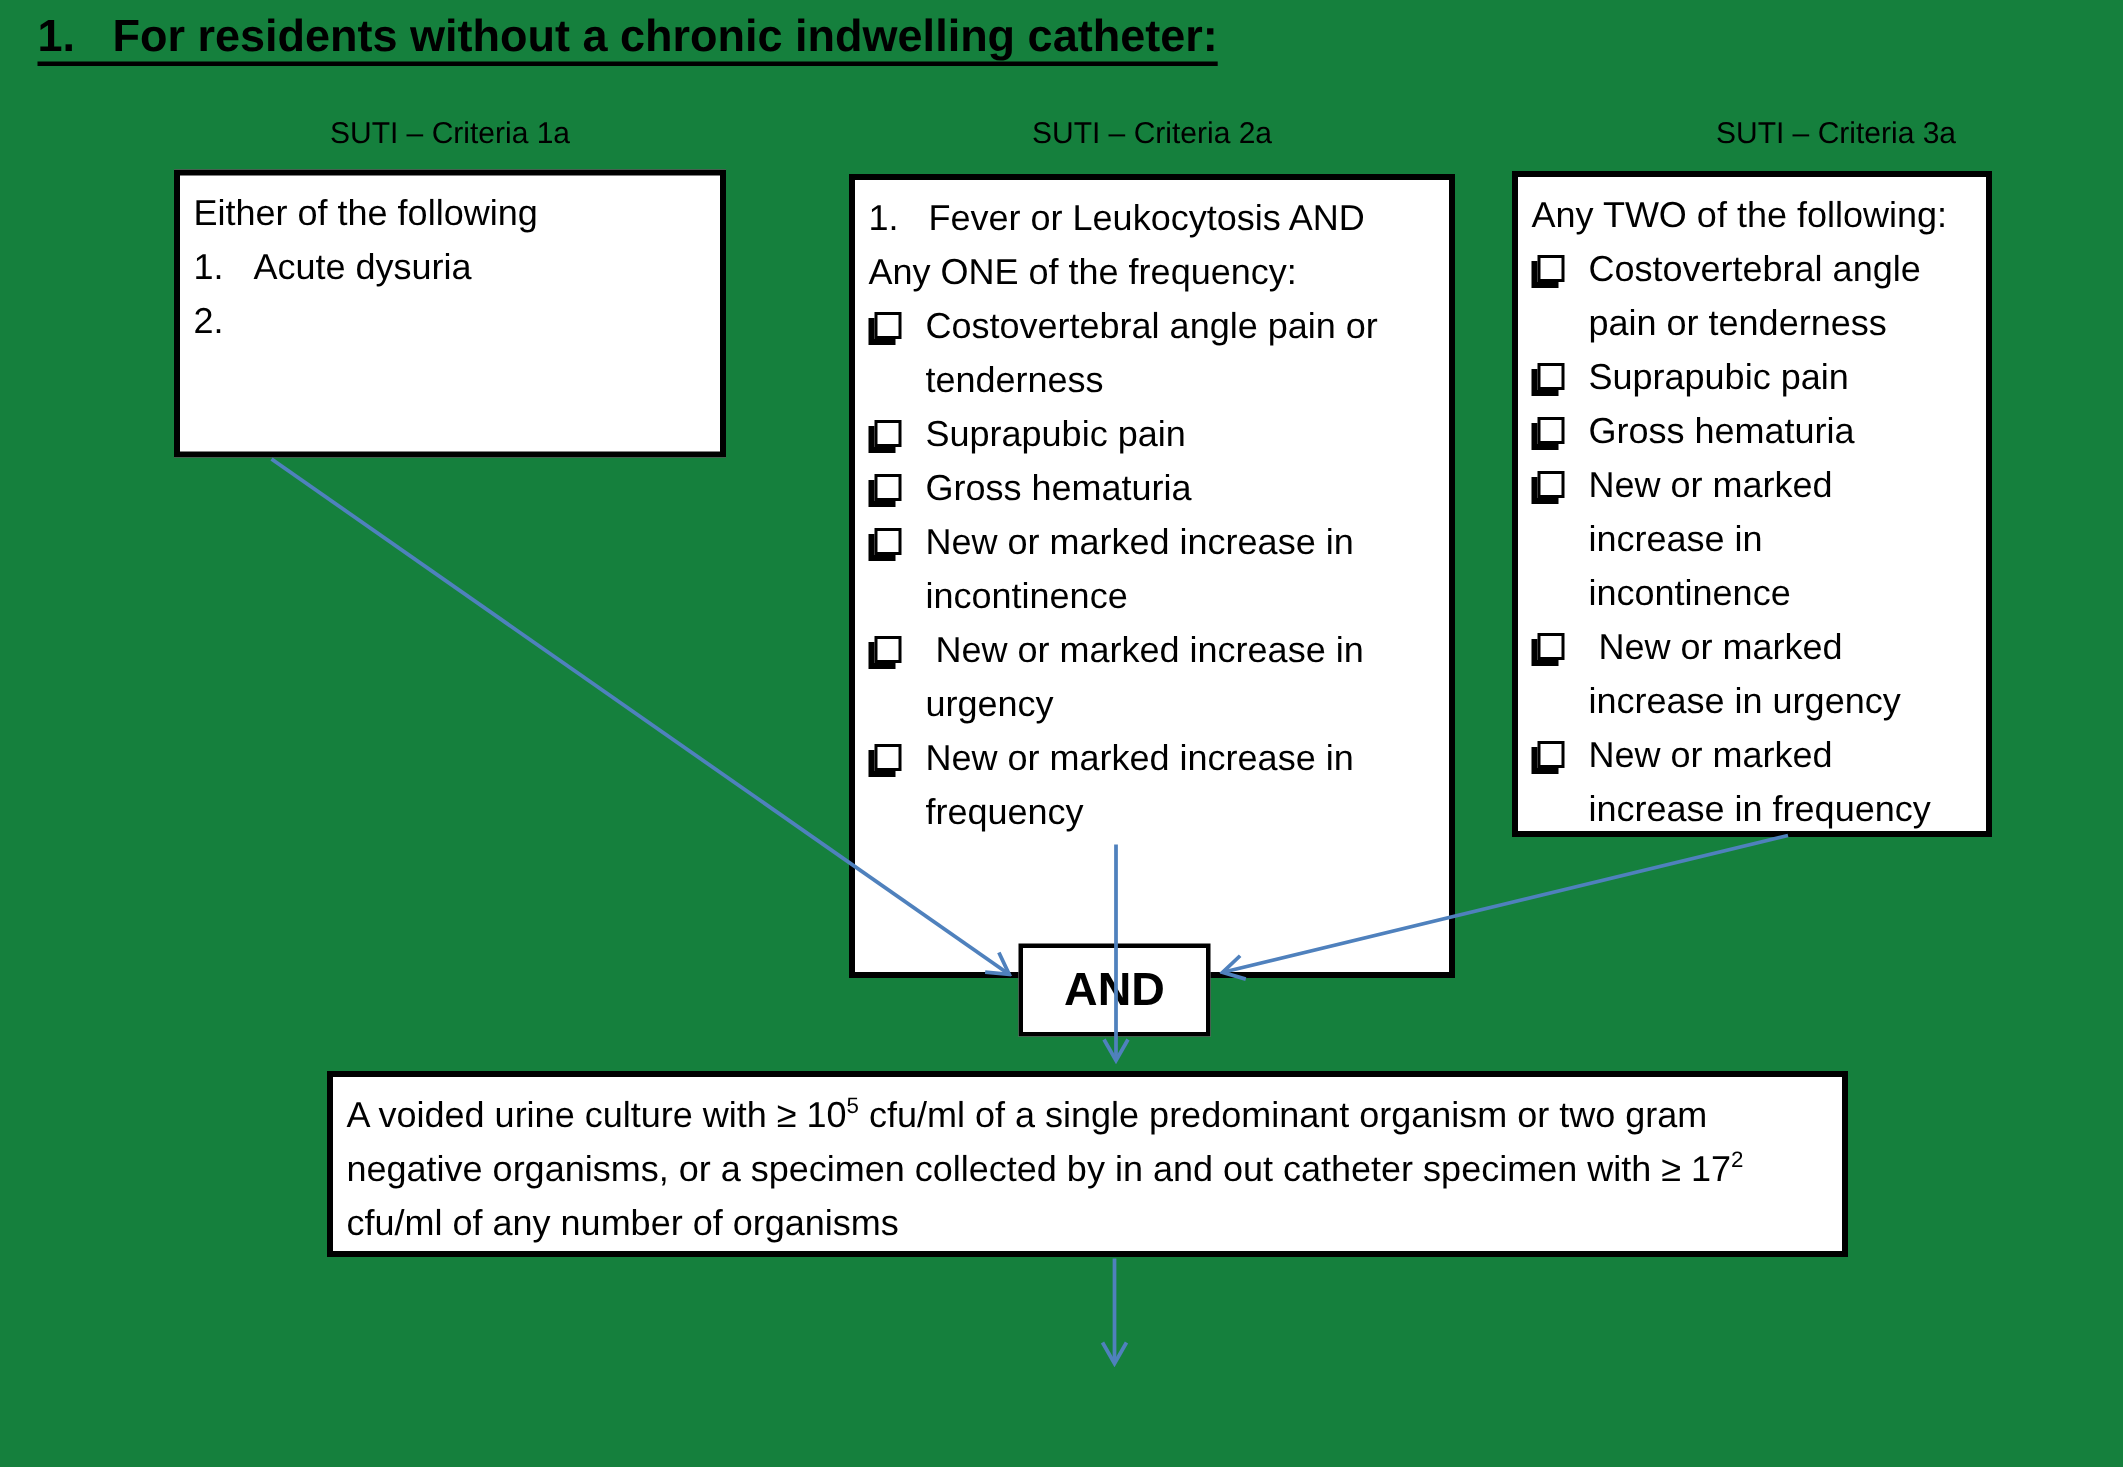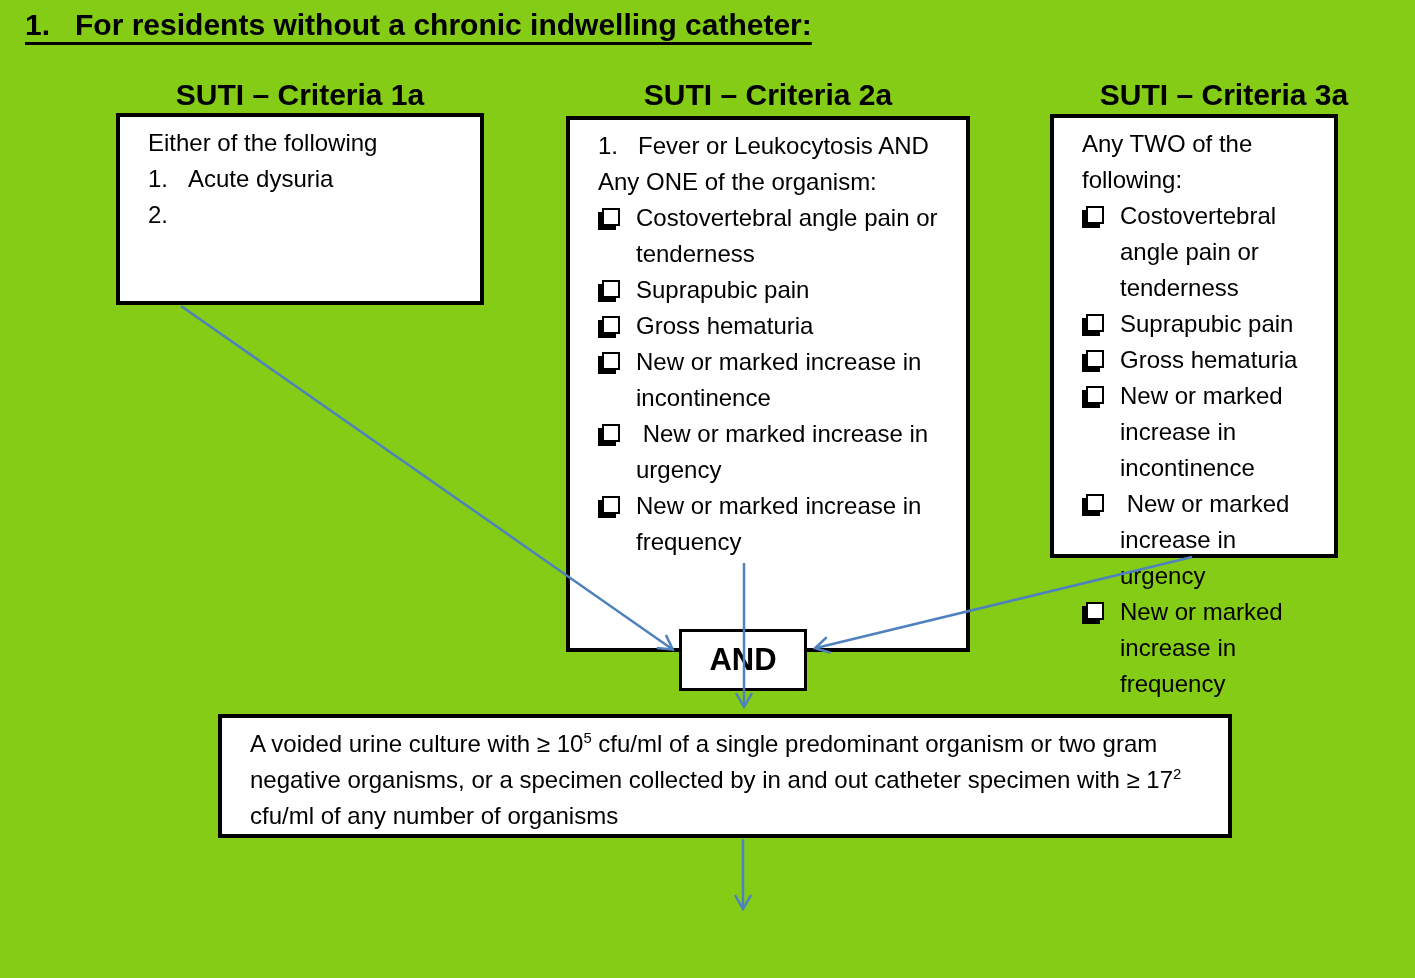--- a/index.html
+++ b/index.html
@@ -1,31 +1,31 @@
 <!DOCTYPE html>
 <html><head>
 <meta charset="utf-8">
 <style>
   html,body{margin:0;padding:0;background:#fff;}
   #stage{
-    position:relative;width:1415px;height:978px;background:#84cc16;
+    position:relative;width:1415px;height:978px;background:#15803d;
     font-family:"Liberation Sans",sans-serif;color:#000;overflow:hidden;
   }
   .page-title{
     position:absolute;left:25px;top:8px;font-size:30px;font-weight:bold;
     white-space:pre;text-decoration:underline;text-decoration-thickness:3px;text-underline-offset:7px;
   }
   .col-header{
-    position:absolute;top:78px;font-size:30px;font-weight:bold;text-align:center;
+    position:absolute;top:78px;font-size:20px;font-weight:normal;text-align:center;
   }
   .box{
     position:absolute;border:4px solid #000;background:#fff;box-sizing:border-box;
     font-size:24px;line-height:36px;
   }
-  .box-inner{padding:8px 28px;}
+  .box-inner{padding:8px 9px;}
   .intro-line{white-space:pre-wrap;}
   .num-item,.chk-item{display:flex;align-items:flex-start;}
   .num{flex:0 0 40px;}
   .num-text{flex:1;white-space:pre-wrap;}
   .chk-wrap{flex:0 0 38px;padding-top:8px;}
   .chk{
     display:block;width:14px;height:14px;margin-left:4px;
     border:2.5px solid #000;background:#fff;box-shadow:-4px 4px 0 0 #000;
   }
   .chk-text{flex:1;white-space:pre-wrap;}
@@ -61,21 +61,21 @@
           <div class="num-item">
           <span class="num">2.</span>
         </div>
         </div>
     </div>
   </div>
 
   <div class="box" style="left:566px;top:116px;width:404px;height:536px;">
     <div class="box-inner">
       <div class="intro-line">1.   Fever or Leukocytosis AND</div>
-      <div class="intro-line">Any ONE of the organism:</div>
+      <div class="intro-line">Any ONE of the frequency:</div>
       <div>
 
       <div class="chk-item">
           <span class="chk-wrap">
               <span class="chk"></span>
             </span>
           <span class="chk-text">Costovertebral angle pain or tenderness</span>
         </div>
           <div class="chk-item">
           <span class="chk-wrap">
@@ -104,21 +104,21 @@
           <div class="chk-item">
           <span class="chk-wrap">
               <span class="chk"></span>
             </span>
           <span class="chk-text">New or marked increase in frequency</span>
         </div>
         </div>
     </div>
   </div>
 
-  <div class="box" style="left:1050px;top:114px;width:288px;height:444px;">
+  <div class="box" style="left:1008px;top:114px;width:320px;height:444px;">
     <div class="box-inner">
       <div class="intro-line">Any TWO of the following:</div>
       <div>
 
       <div class="chk-item">
           <span class="chk-wrap">
               <span class="chk"></span>
             </span>
           <span class="chk-text">Costovertebral angle pain or tenderness</span>
         </div>

